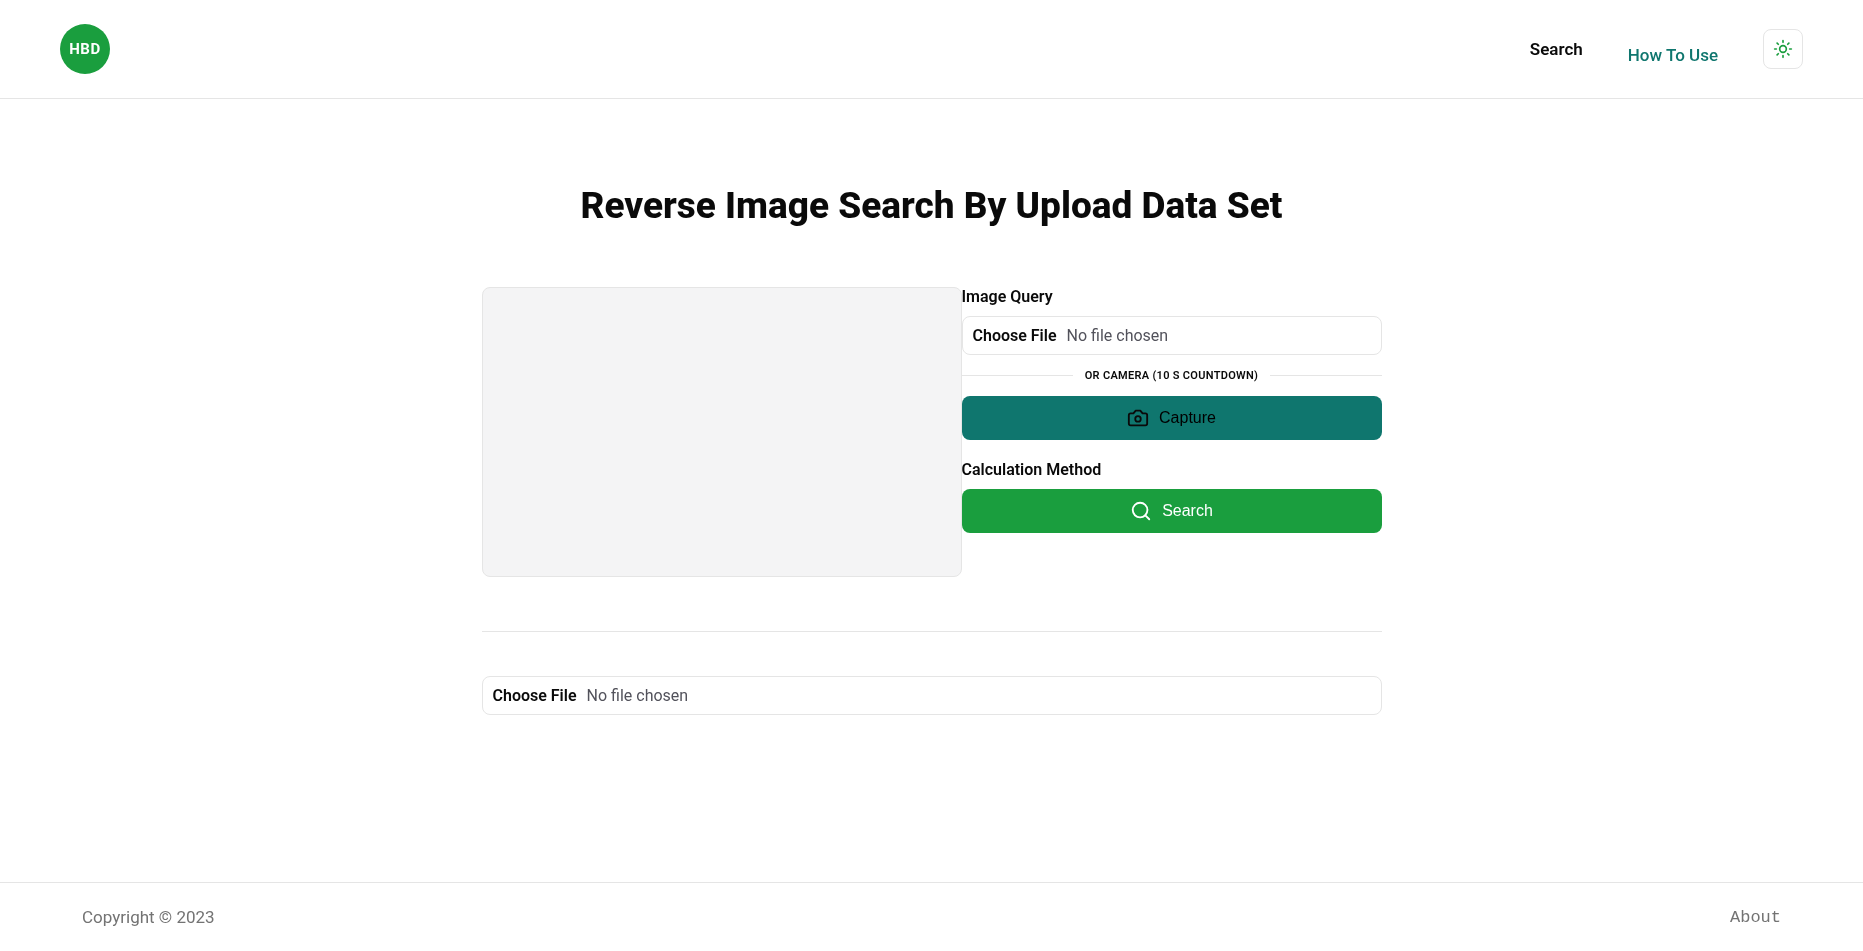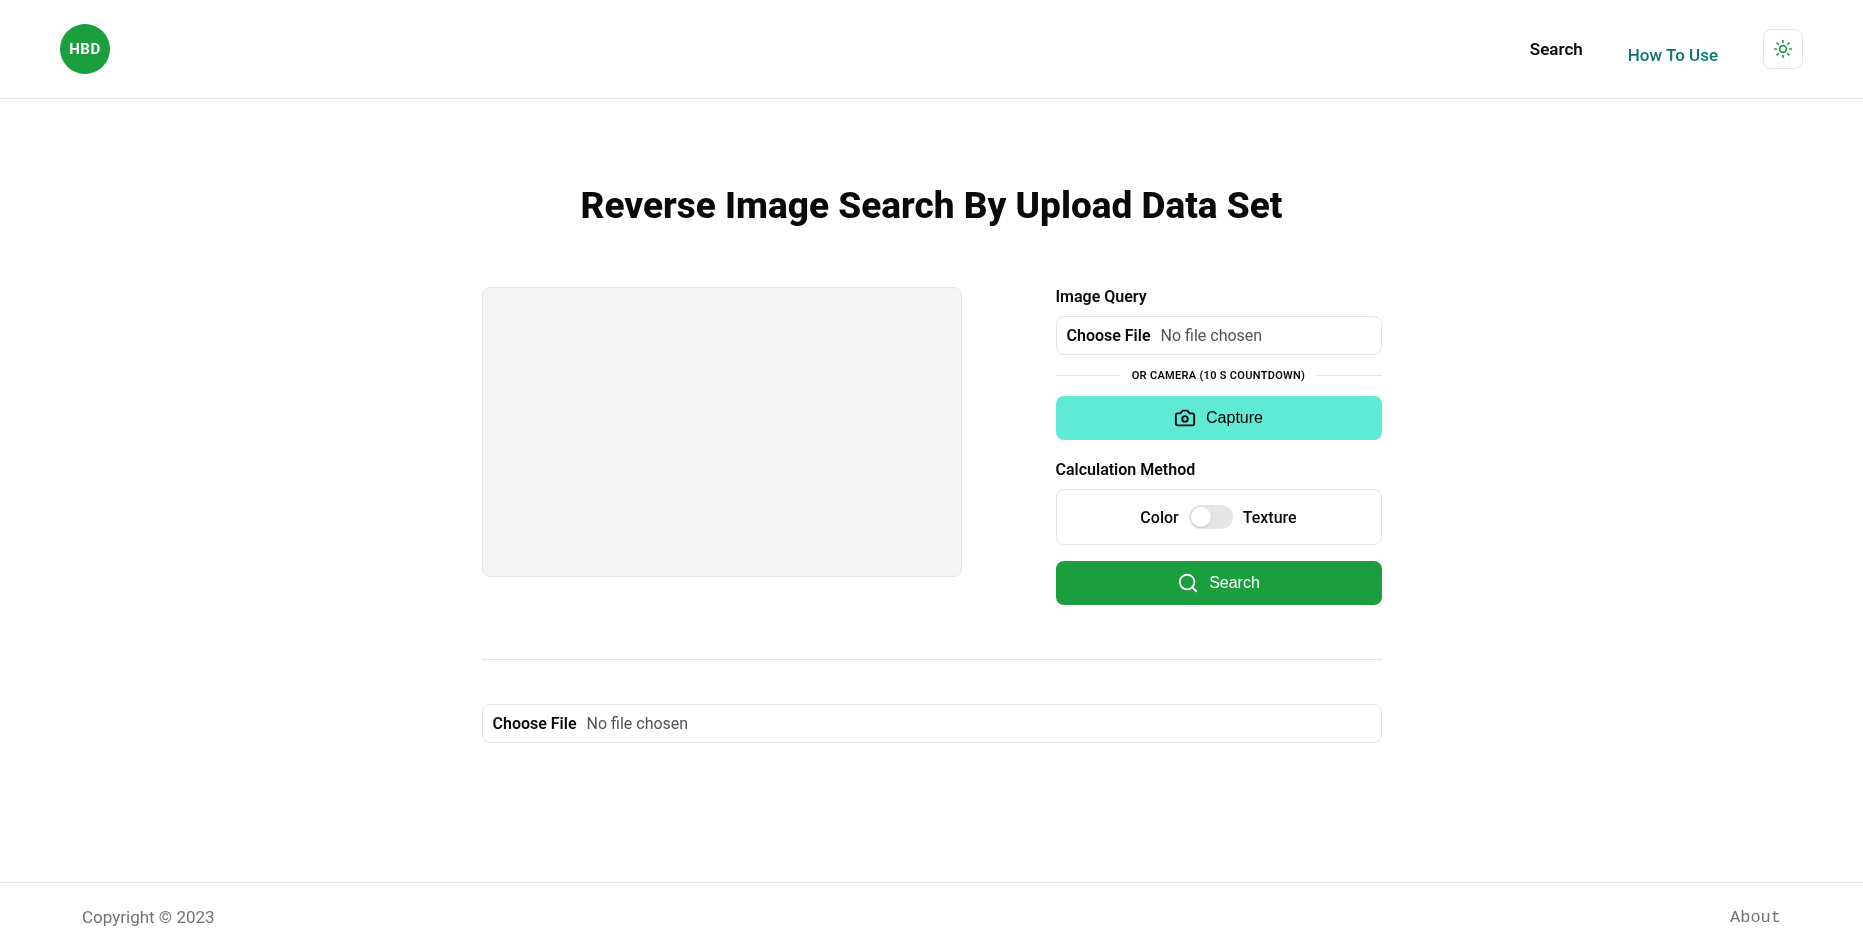--- a/index.html
+++ b/index.html
@@ -92,21 +92,20 @@
     .page-title {
       text-align: center;
       font-size: 37px;
       font-weight: 800;
       margin-top: 85px;
       margin-bottom: 60px;
     }
 
     .content-row {
       display: flex;
-      gap: 94px;
       margin-top: 36px;
     }
 
     .preview-box {
       width: 480px;
       height: 290px;
       background: #f4f4f5;
       border: 1px solid #e5e5e5;
       border-radius: 8px;
     }
@@ -160,21 +159,21 @@
 
     .divider-text {
       font-size: 11px;
       font-weight: 600;
       letter-spacing: 0.3px;
       color: #0a0a0a;
     }
 
     .capture-btn {
       width: 100%;
-      background: #5eead4;
+      background: #0f766e;
       border: none;
       border-radius: 8px;
       padding: 11px;
       display: flex;
       align-items: center;
       justify-content: center;
       gap: 10px;
       font-size: 16px;
       font-weight: 500;
       cursor: pointer;
@@ -328,27 +327,20 @@
       <button class="capture-btn">
         <svg viewBox="0 0 24 24" fill="none" stroke-width="2" stroke-linecap="round" stroke-linejoin="round">
           <path d="M14.5 4h-5L7 7H4a2 2 0 0 0-2 2v9a2 2 0 0 0 2 2h16a2 2 0 0 0 2-2V9a2 2 0 0 0-2-2h-3l-2.5-3z"></path>
           <circle cx="12" cy="13" r="3"></circle>
         </svg>
         <span>Capture</span>
       </button>
 
       <div class="calc-label">Calculation Method</div>
 
-      <div class="toggle-box">
-        <span class="toggle-label">Color</span>
-        <div class="switch">
-          <div class="switch-thumb"></div>
-        </div>
-        <span class="toggle-label">Texture</span>
-      </div>
 
       <button class="search-btn">
         <svg viewBox="0 0 24 24" fill="none" stroke-width="2" stroke-linecap="round" stroke-linejoin="round">
           <circle cx="11" cy="11" r="8"></circle>
           <path d="m21 21-4.3-4.3"></path>
         </svg>
         <span>Search</span>
       </button>
     </div>
   </div>

